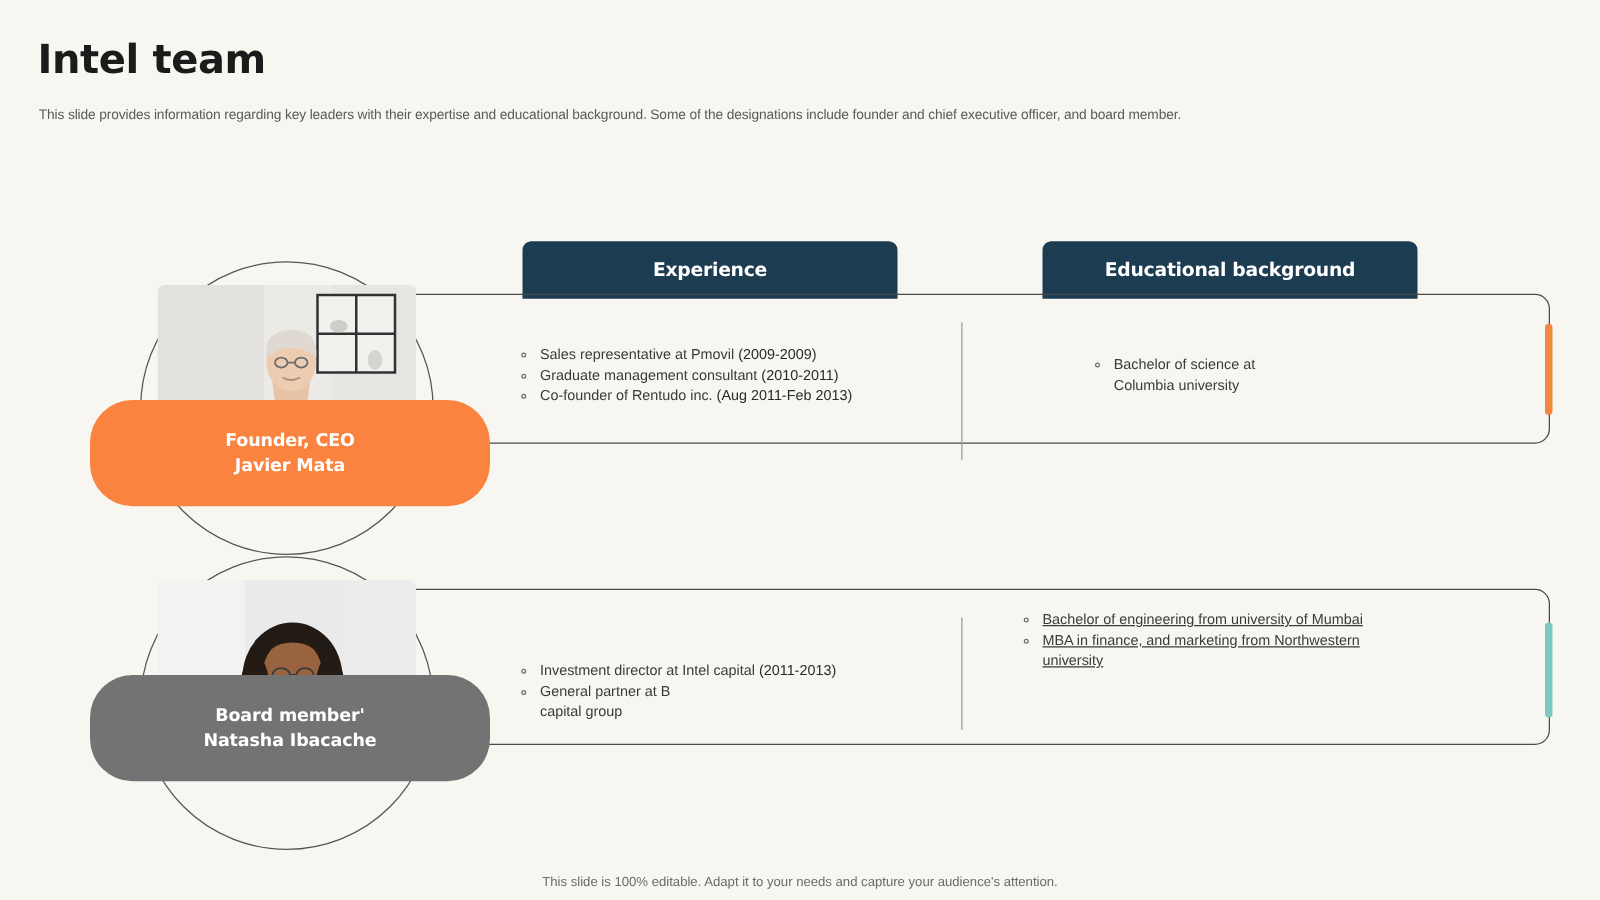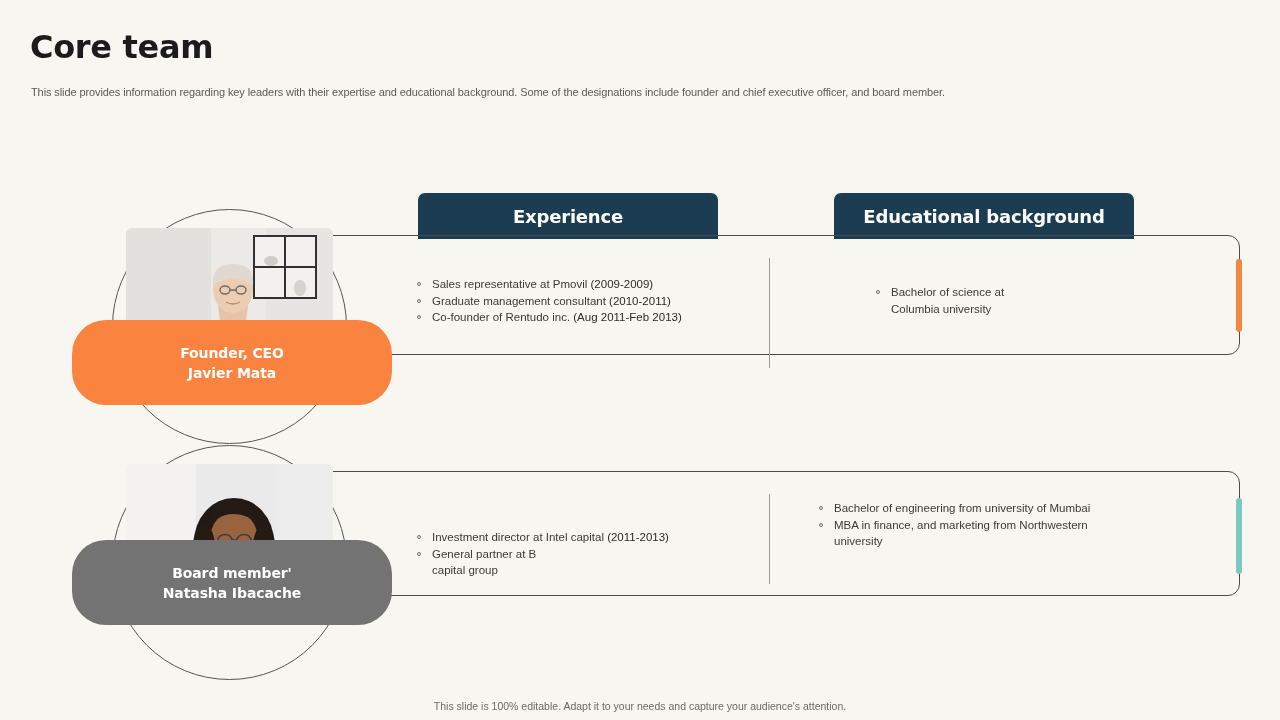--- a/index.html
+++ b/index.html
@@ -41,21 +41,21 @@
   .col-header {
     position: absolute;
     top: 193px;
     height: 46px;
     background: #1c3c51;
     border-radius: 7px 7px 0 0;
     color: #ffffff;
     display: flex;
     align-items: center;
     justify-content: center;
-    font-size: 18px;
+    font-size: 15px;
     font-weight: bold;
     font-family: "DejaVu Sans", sans-serif;
     letter-spacing: -0.2px;
   }
   #hdr-experience { left: 418px; width: 300px; }
   #hdr-education  { left: 834px; width: 300px; }
 
   
   .person-row {
     position: absolute;
@@ -164,37 +164,37 @@
     height: 4px;
     border: 1px solid #6e6e6e;
     border-radius: 50%;
     box-sizing: border-box;
   }
   .bullets b { font-weight: normal; color: #2a2a2a; }
 
   #exp-list-0  { left: 410px; top: 276px; width: 350px; }
   #edu-list-0  { left: 869px; top: 284px; width: 330px; }
   #exp-list-1  { left: 410px; top: 529px; width: 350px; }
-  #edu-list-1  { left: 812px; top: 500px; width: 400px; }
+  #edu-list-1  { left: 812px; top: 488px; width: 400px; text-decoration: underline; }
 
   
   .footer-note {
     position: absolute;
     left: 0;
     top: 700px;
     width: 1280px;
     text-align: center;
     font-size: 10.5px;
     color: #6a6a6a;
   }
 </style>
 </head>
 <body>
 
-<div class="page-title">Core team</div>
+<div class="page-title">Intel team</div>
 <div class="page-subtitle">This slide provides information regarding key leaders with their expertise and educational background. Some of the designations include founder and chief executive officer, and board member.</div>
 
 <div class="col-header" id="hdr-experience">
   <span>Experience</span>
 </div>
 <div class="col-header" id="hdr-education">
   <span>Educational background</span>
 </div>
 
 <div class="person-row" id="person-row-0">

